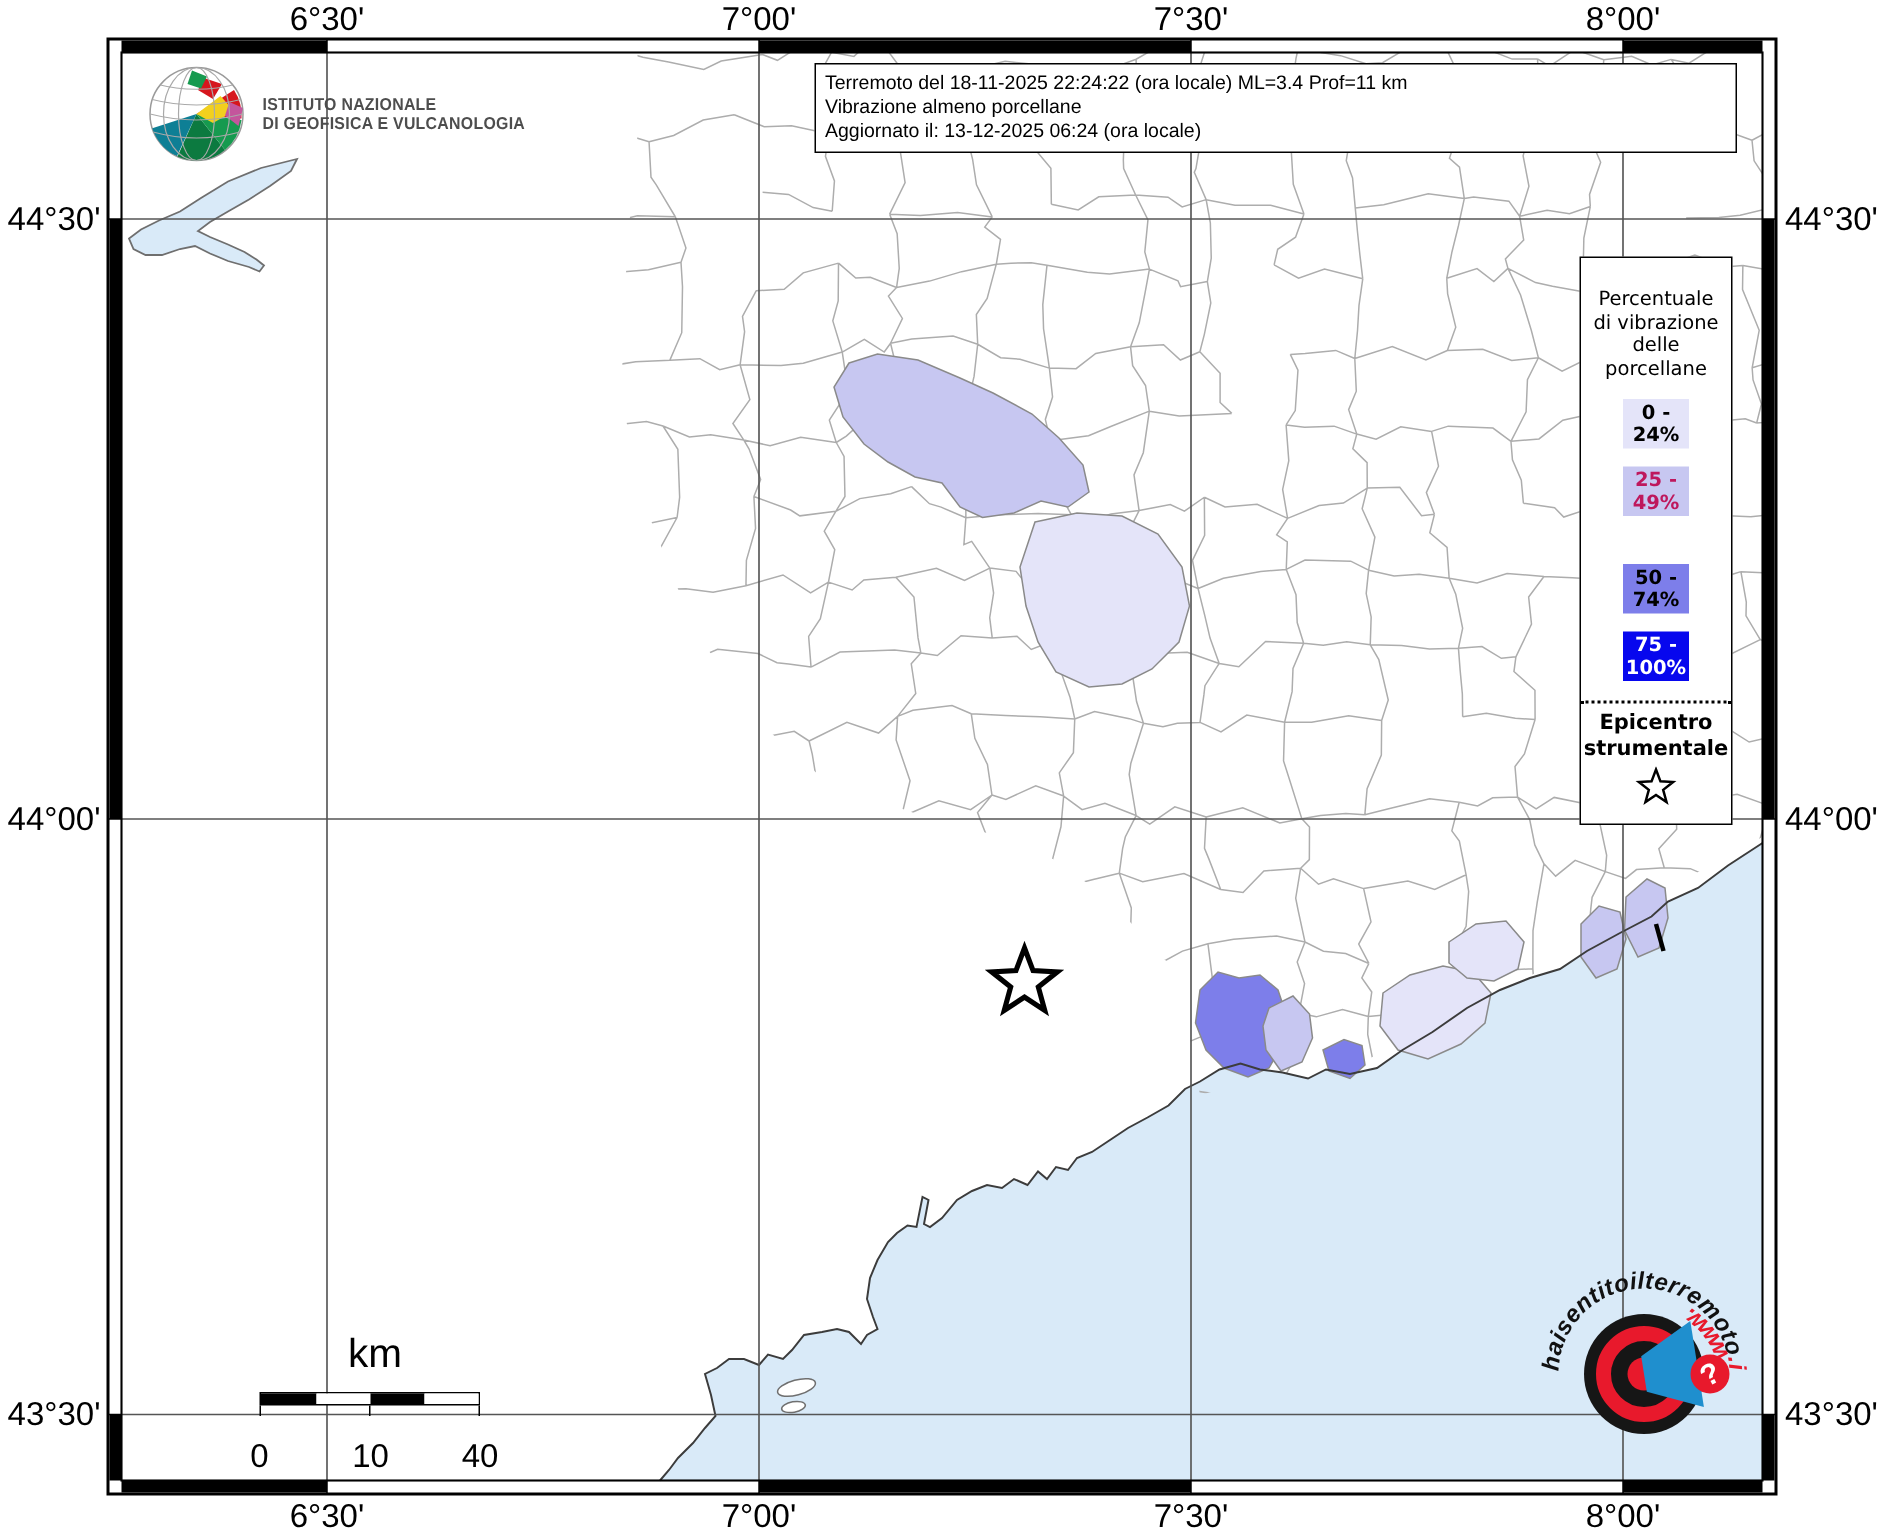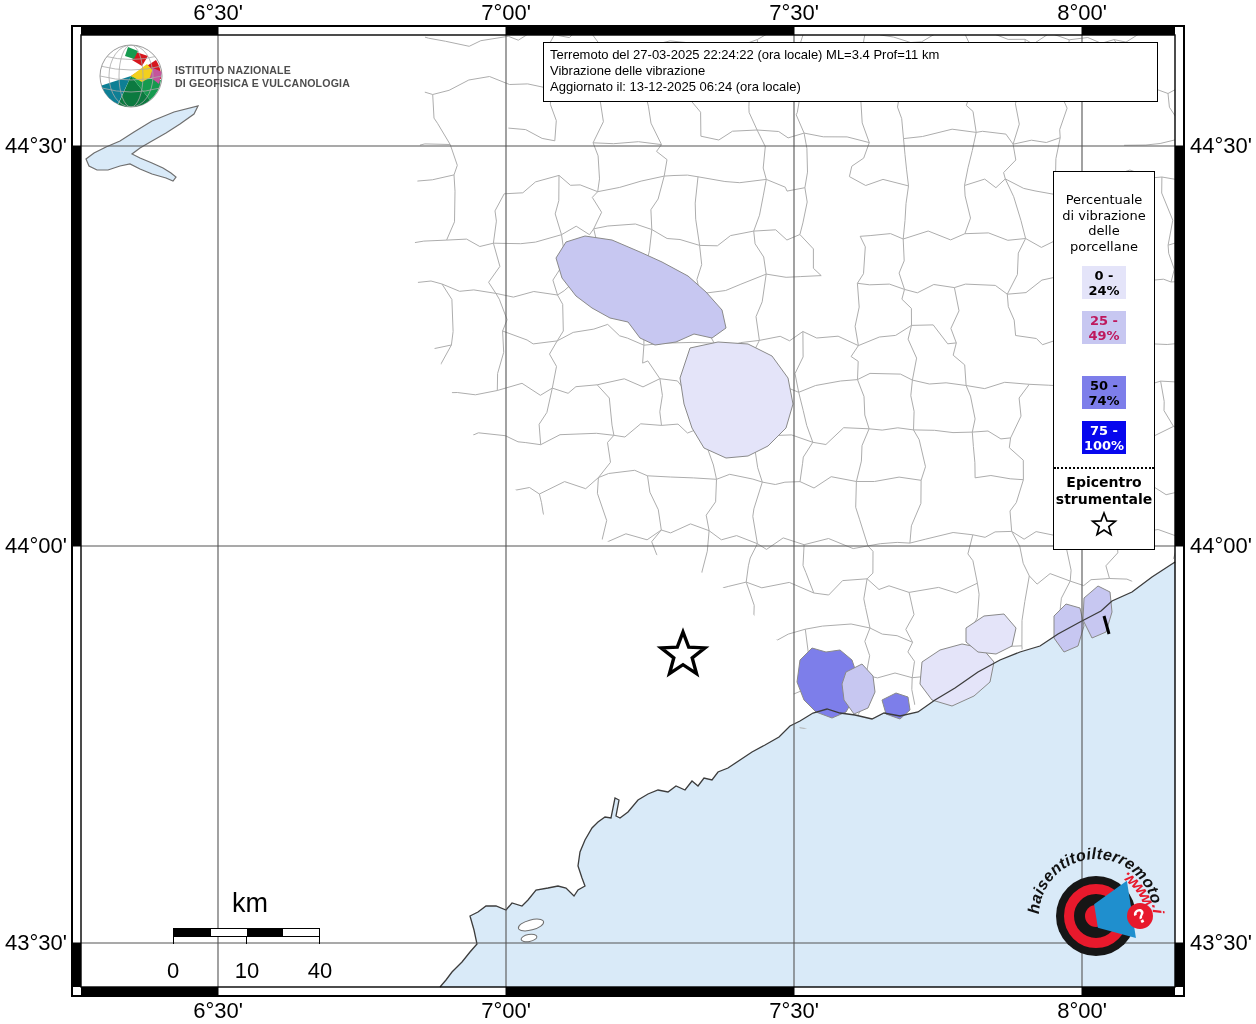--- a/index.html
+++ b/index.html
@@ -136,22 +136,22 @@
         </g>
       </g>
     </svg>
     <div class="ingv-text">
       <div>ISTITUTO NAZIONALE</div>
       <div>DI GEOFISICA E VULCANOLOGIA</div>
     </div>
   </div>
 
   <div id="infobox">
-    <div>Terremoto del 27-03-2025 22:24:22 (ora locale) ML=3.4 Prof=11 km</div>
-    <div>Vibrazione delle vibrazione</div>
+    <div>Terremoto del 18-11-2025 22:24:22 (ora locale) ML=3.4 Prof=11 km</div>
+    <div>Vibrazione almeno porcellane</div>
     <div>Aggiornato il: 13-12-2025 06:24 (ora locale)</div>
   </div>
 
   <div id="legend">
     <div class="legend-title">
       <div>Percentuale</div>
       <div>di vibrazione</div>
       <div>delle</div>
       <div>porcellane</div>
     </div>

